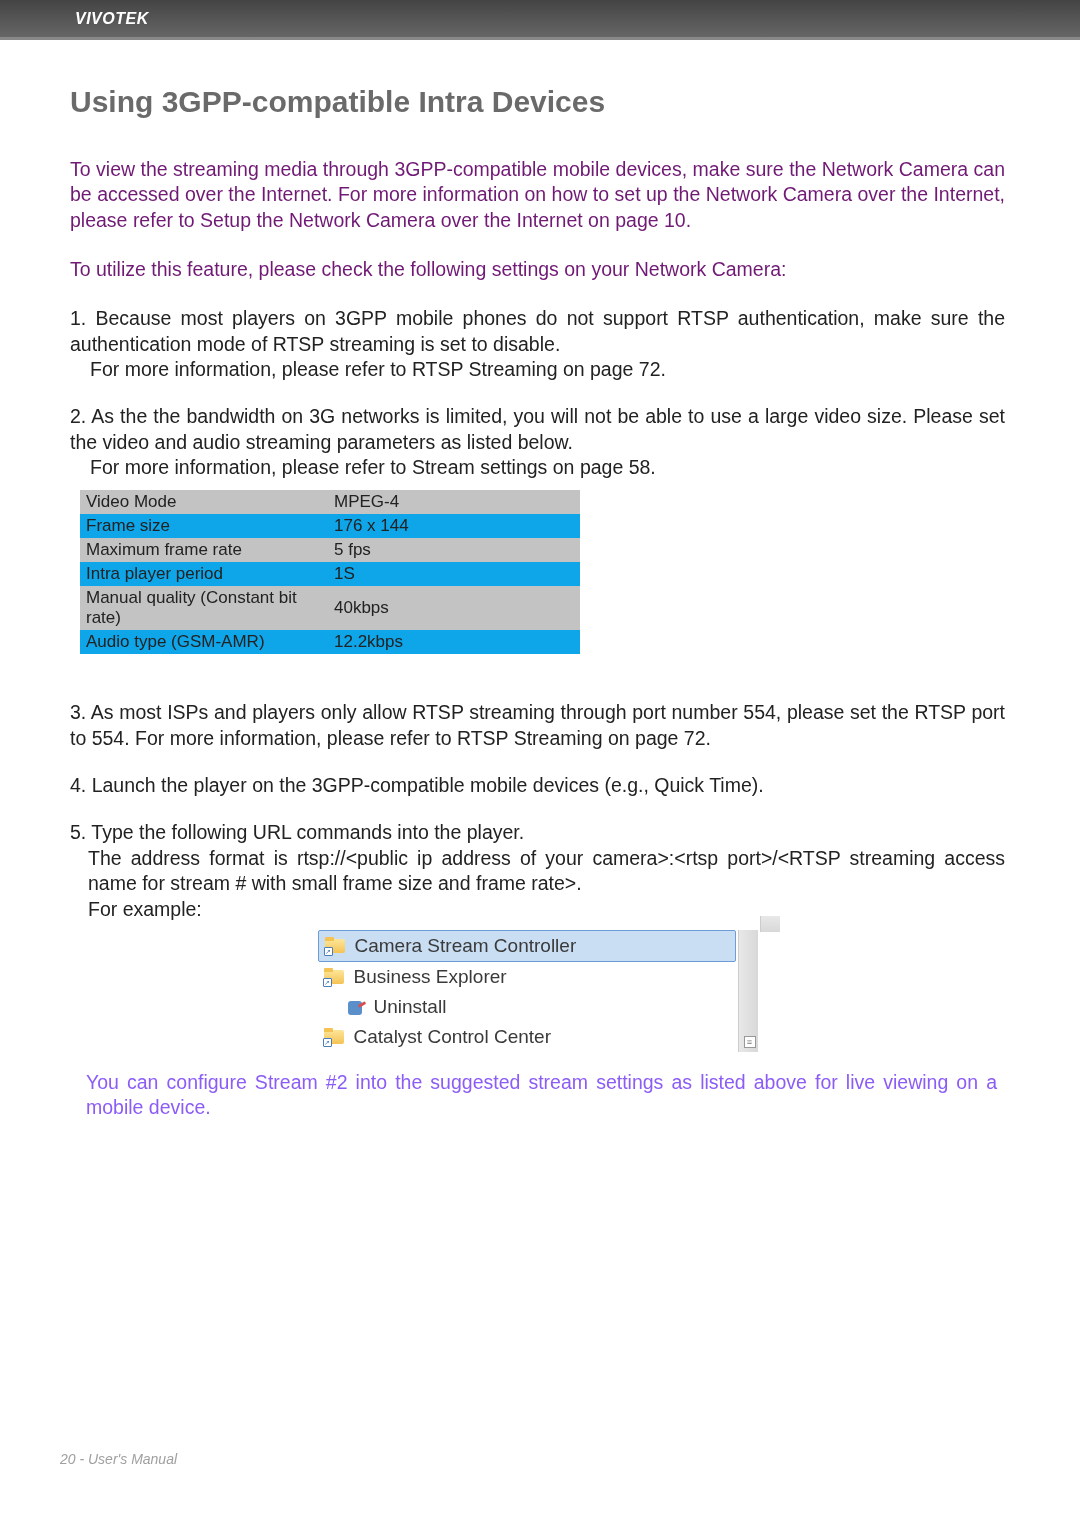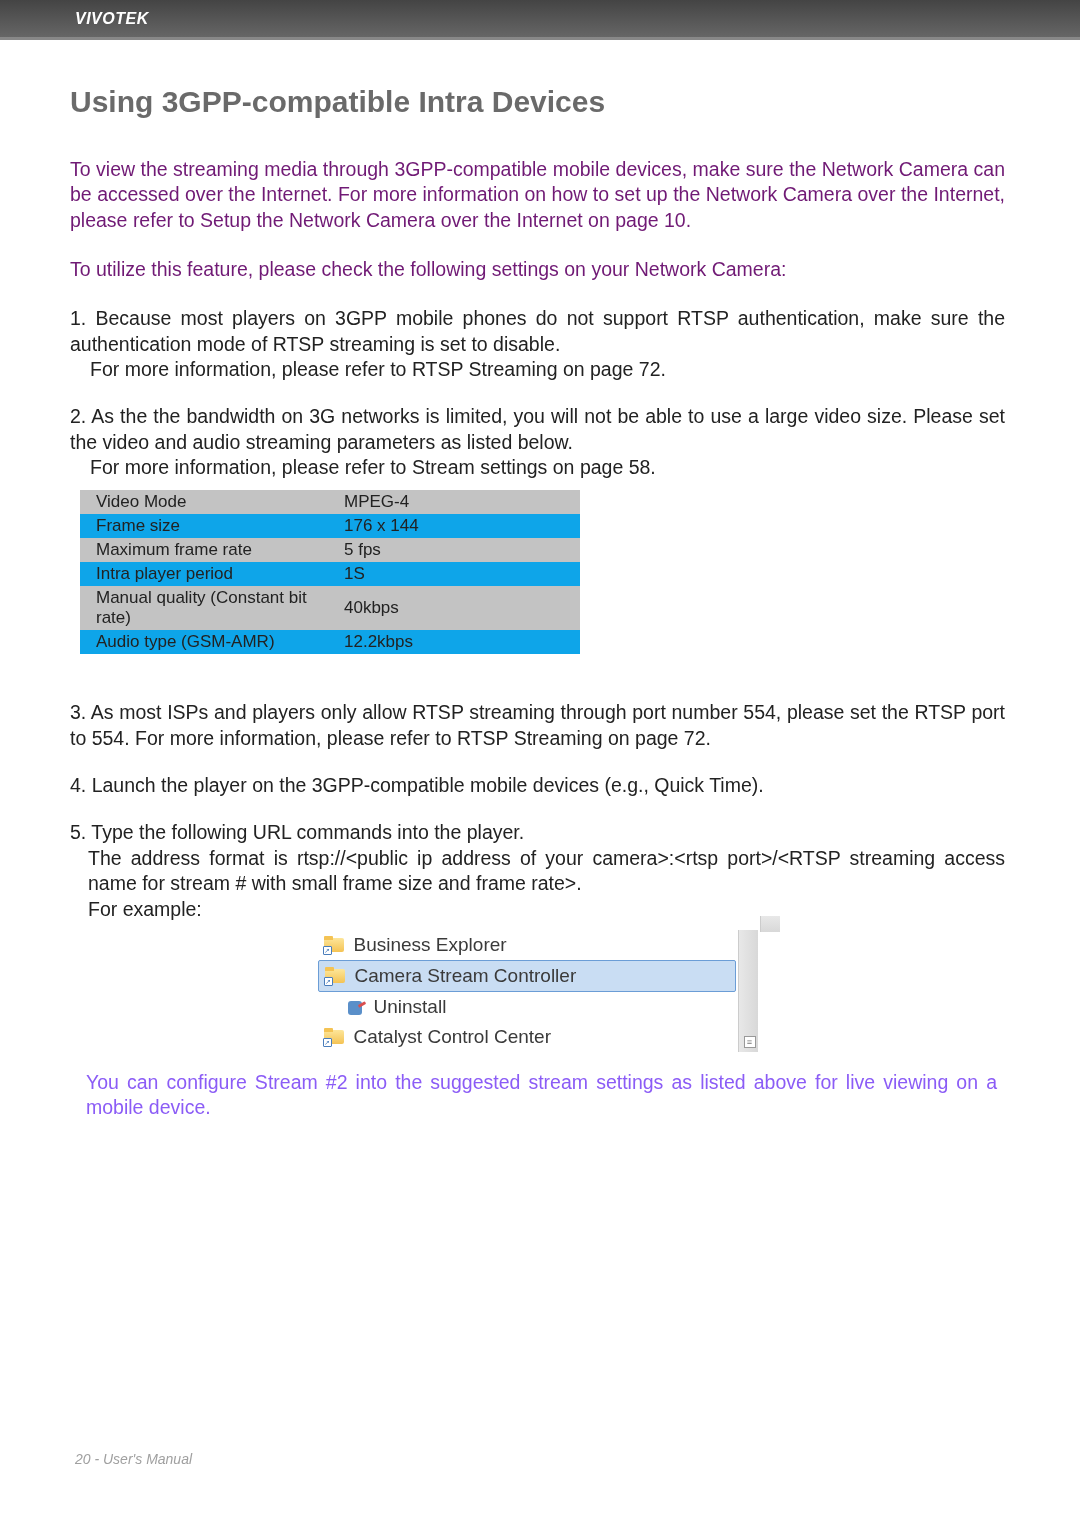--- a/index.html
+++ b/index.html
@@ -59,21 +59,21 @@
     .settings-table {
       width: 500px;
       border-collapse: collapse;
       margin-top: 4px;
       margin-bottom: 46px;
       margin-left: 10px;
     }
     .settings-table td {
       font-size: 17px;
       color: #222;
-      padding: 2px 16px;
+      padding: 2px 6px;
       height: 21px;
     }
     .settings-table tr.shade td {
       background: #c3c3c3;
     }
     .settings-table tr.light td {
       background: #0ea5e9;
     }
     .settings-table td:first-child {
       width: 248px;
@@ -181,21 +181,21 @@
       line-height: 10px;
       color: #777;
     }
     .menu-wrap {
       position: relative;
       padding-right: 22px;
     }
     .footer {
       position: absolute;
       bottom: 60px;
-      left: 75px;
+      left: 60px;
       color: #a0a0a0;
       font-size: 14px;
       font-style: italic;
     }
     .final-text {
       color: #8b5cf6;
       font-size: 19.5px;
       line-height: 1.3;
       text-align: justify;
       padding: 0 8px 0 16px;
@@ -269,32 +269,32 @@
 
   <div class="list-item" style="margin-bottom:6px;">
     <span>5. Type the following URL commands into the player.</span><br>
     <span style="padding-left:18px; display:block;">The address format is rtsp://&lt;public ip address of your camera&gt;:&lt;rtsp port&gt;/&lt;RTSP streaming access name for stream # with small frame size and frame rate&gt;.</span>
     <span style="padding-left:18px; display:block;">For example:</span>
   </div>
 
   <div class="menu-illustration">
     <div class="menu-wrap" style="position:relative;">
       <div class="vbar-top"></div>
+      <div class="menu-item highlighted">
+        <span class="folder-icon">
+            <span class="shortcut">↗</span>
+          </span>
+        <span>Camera Stream Controller</span>
+      </div>
       <div class="menu-item">
         <span class="folder-icon">
             <span class="shortcut">↗</span>
           </span>
         <span>Business Explorer</span>
       </div>
-      <div class="menu-item highlighted">
-        <span class="folder-icon">
-            <span class="shortcut">↗</span>
-          </span>
-        <span>Camera Stream Controller</span>
-      </div>
       <div class="menu-item indent">
         <span class="uninstall-icon"></span>
         <span>Uninstall</span>
       </div>
       <div class="menu-item">
         <span class="folder-icon">
             <span class="shortcut">↗</span>
           </span>
         <span>Catalyst Control Center</span>
       </div>

